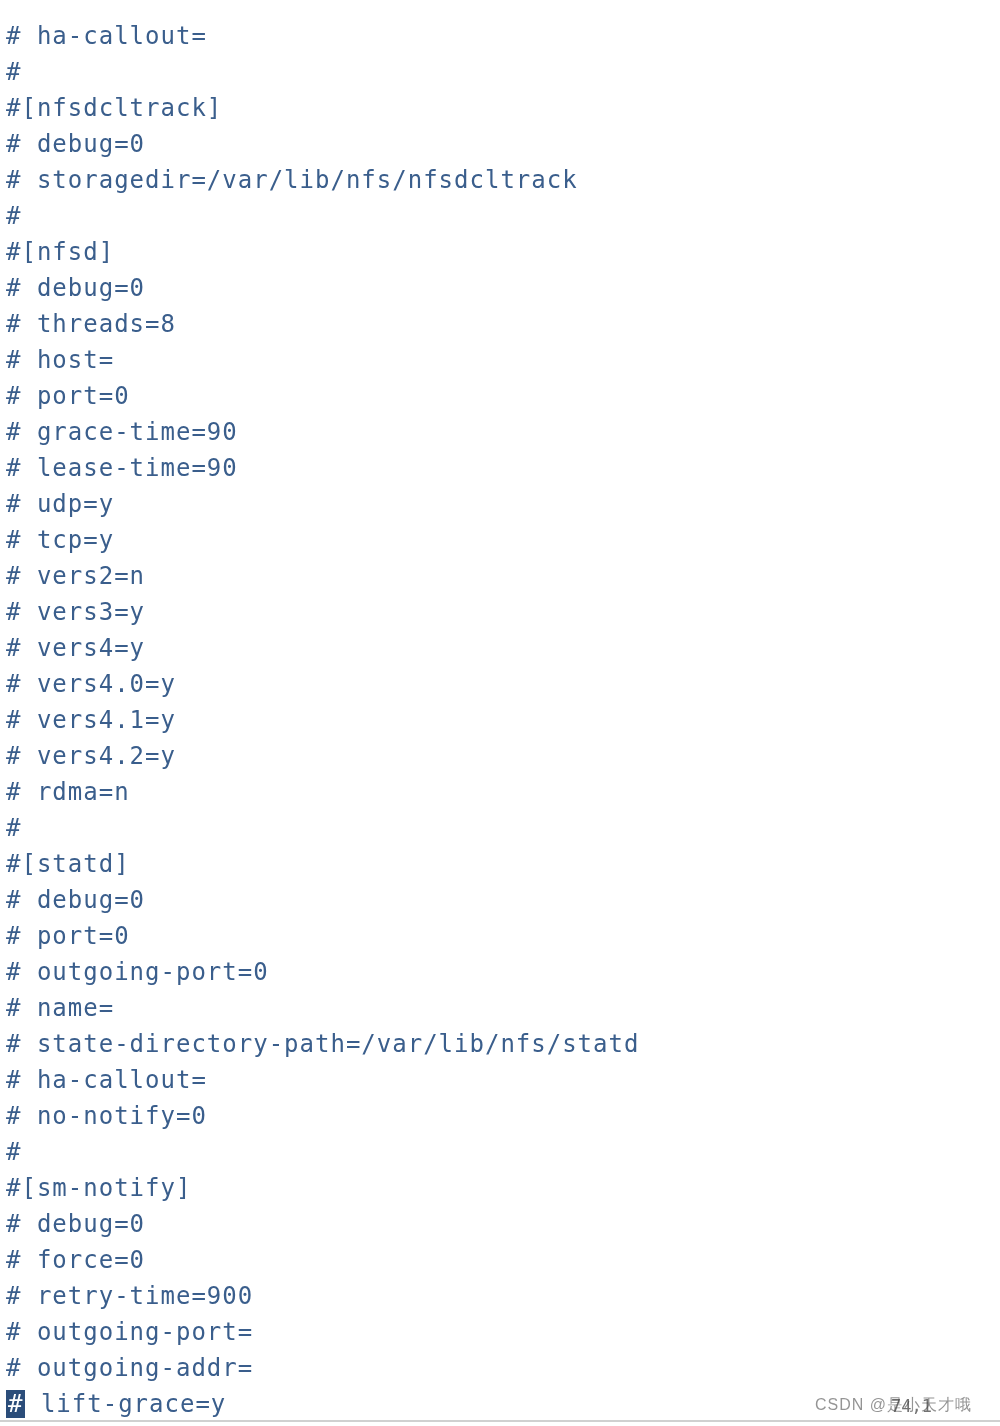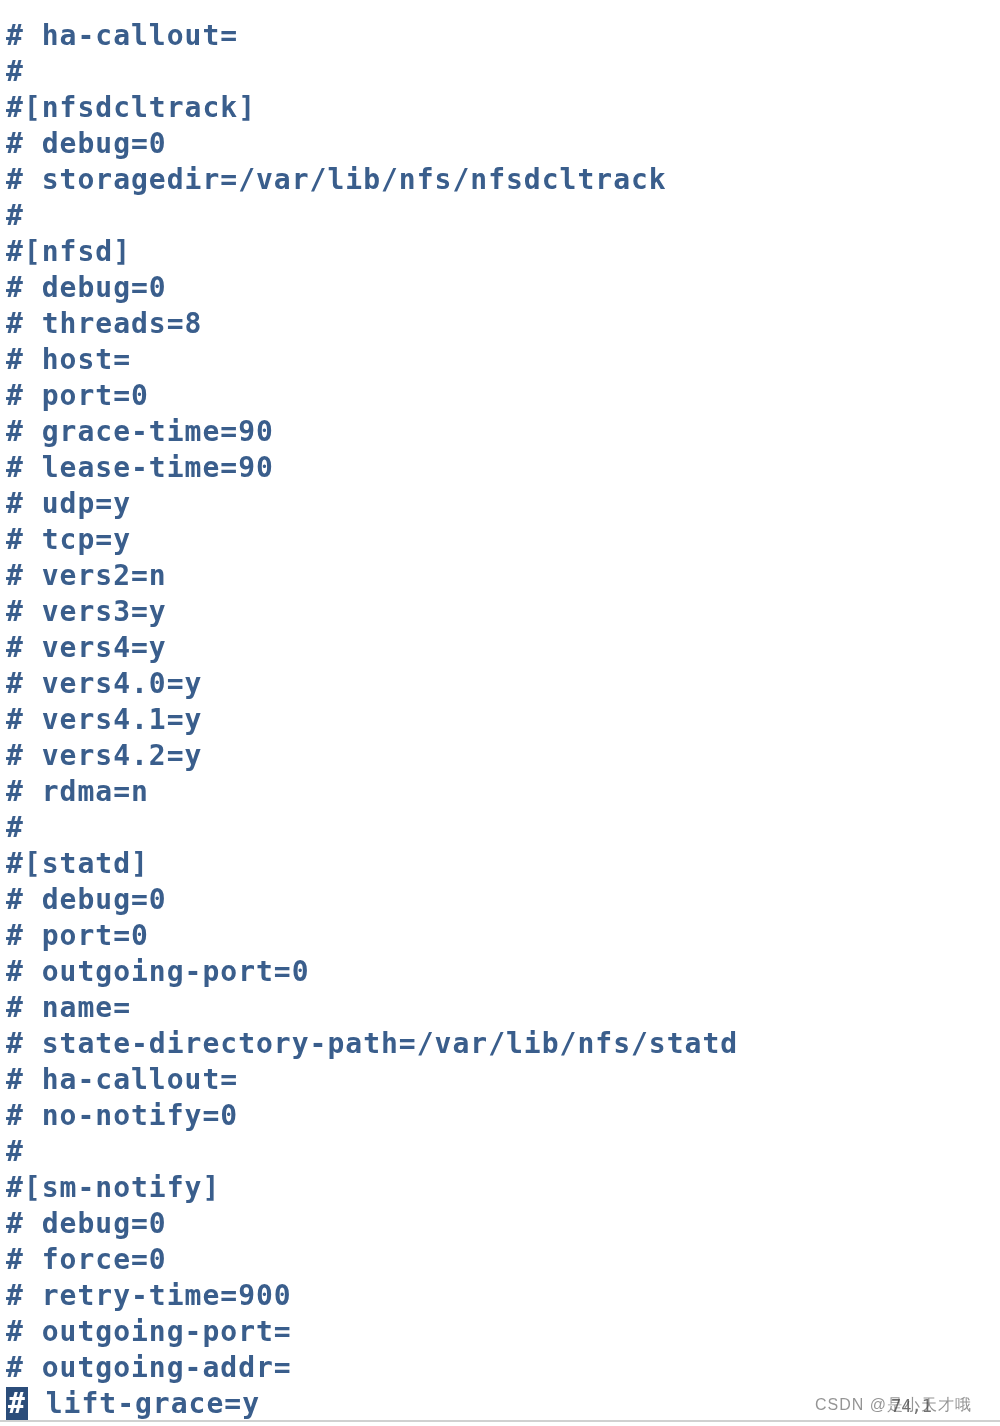--- a/index.html
+++ b/index.html
@@ -7,26 +7,25 @@
     padding:0;
     width:1000px;
     height:1426px;
     background:#ffffff;
     overflow:hidden;
   }
   pre.code{
     margin:0;
     padding:18px 0 0 6px;
     font-family:"DejaVu Sans Mono","Courier New",monospace;
-    font-size:28px;
+    font-size:24px;
     line-height:36px;
     color:#3a5e8c;
     letter-spacing:1px;
     white-space:pre;
-    font-weight:bold;
   }
   .cursor-mark{
     background:#2b4d7a;
     color:#ffffff;
     padding:0 2px;
   }
   .status{
     position:absolute;
     right:68px;
     bottom:10px;

